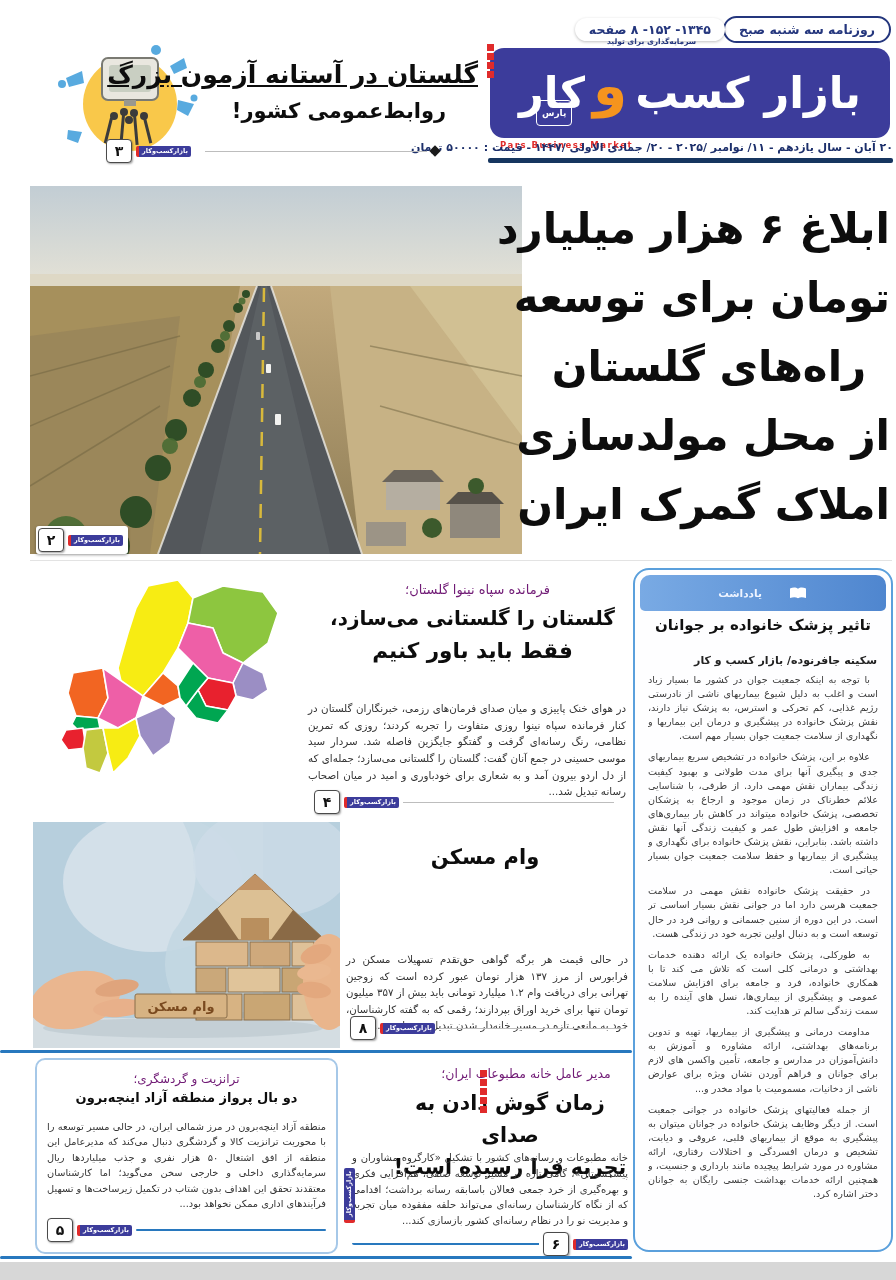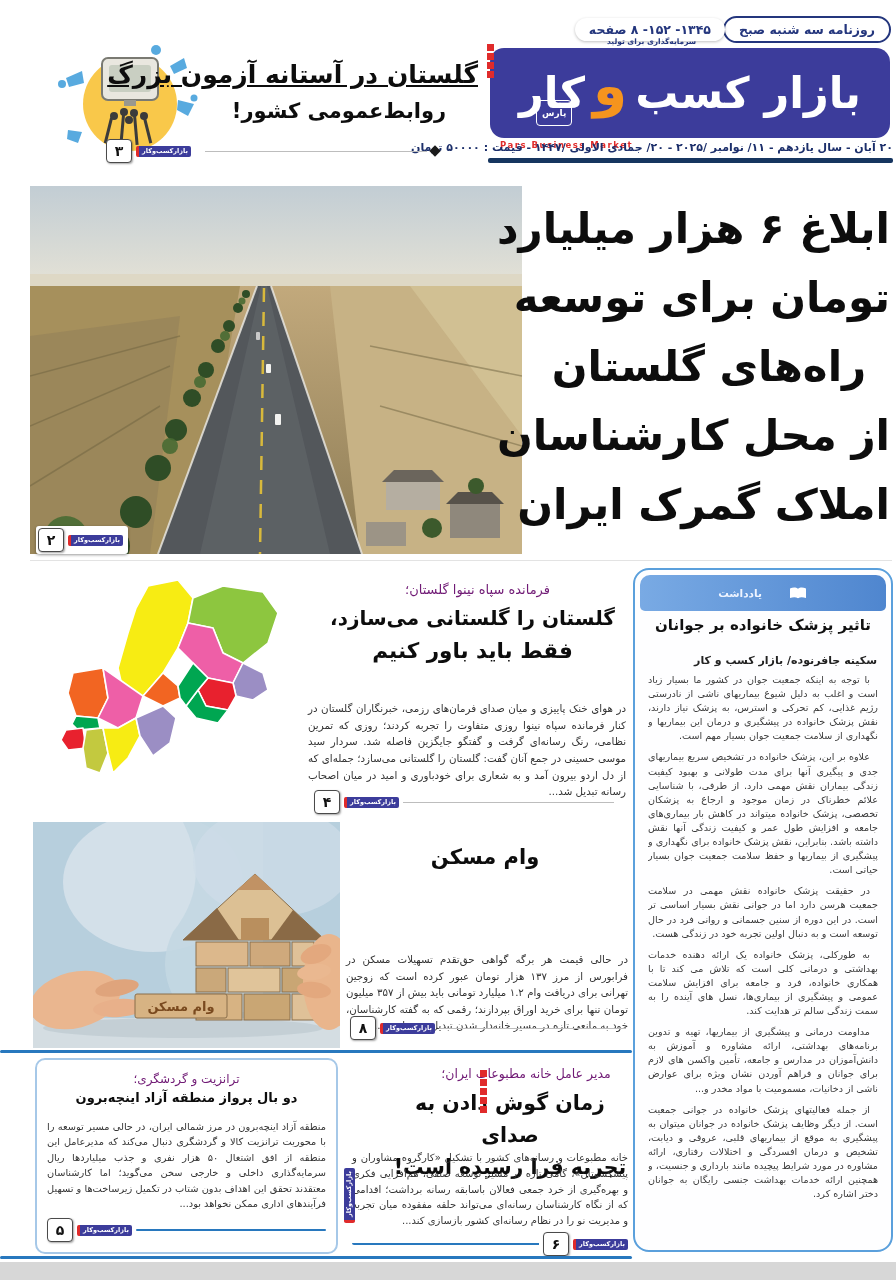--- a/index.html
+++ b/index.html
@@ -181,21 +181,21 @@
     </svg>
   </div>
   <div class="abs badge-row on-photo" style="left:36px;top:526px;">
     <div class="badge">۲</div>
     <span class="minilogo">بازارکسب‌وکار</span>
   </div>
   <div class="abs rtl" style="left:528px;top:194px;width:362px;">
     <div class="hl c" style="font-size:42px;line-height:69px;white-space:nowrap;">ابلاغ ۶ هزار میلیارد</div>
     <div class="hl c" style="font-size:42px;line-height:69px;white-space:nowrap;">تومان برای توسعه</div>
     <div class="hl c" style="font-size:42px;line-height:69px;white-space:nowrap;">راه‌های گلستان</div>
-    <div class="hl c" style="font-size:42px;line-height:69px;white-space:nowrap;">از محل کارشناسان</div>
+    <div class="hl c" style="font-size:42px;line-height:69px;white-space:nowrap;">از محل مولدسازی</div>
     <div class="hl c" style="font-size:42px;line-height:69px;white-space:nowrap;">املاک گمرک ایران</div>
   </div>
   <div class="abs hline" style="left:30px;top:560px;width:862px;background:#e3e3e3;"></div>
 
   <div class="abs" style="left:28px;top:578px;width:280px;height:225px;">
     <svg width="280" height="225" viewBox="0 0 280 225">
       <g stroke="#ffffff" stroke-width="1.6" stroke-linejoin="round">
         <polygon points="120,8 150,2 165,20 160,45 150,70 135,95 115,118 95,112 90,90 100,55 108,30" fill="#f7ec13"></polygon>
         <polygon points="165,20 195,8 235,14 250,35 240,65 215,85 195,75 185,50 160,45" fill="#8dc63f"></polygon>
         <polygon points="185,50 195,75 215,85 205,105 180,100 165,85 150,70 160,45" fill="#ee5fa7"></polygon>

